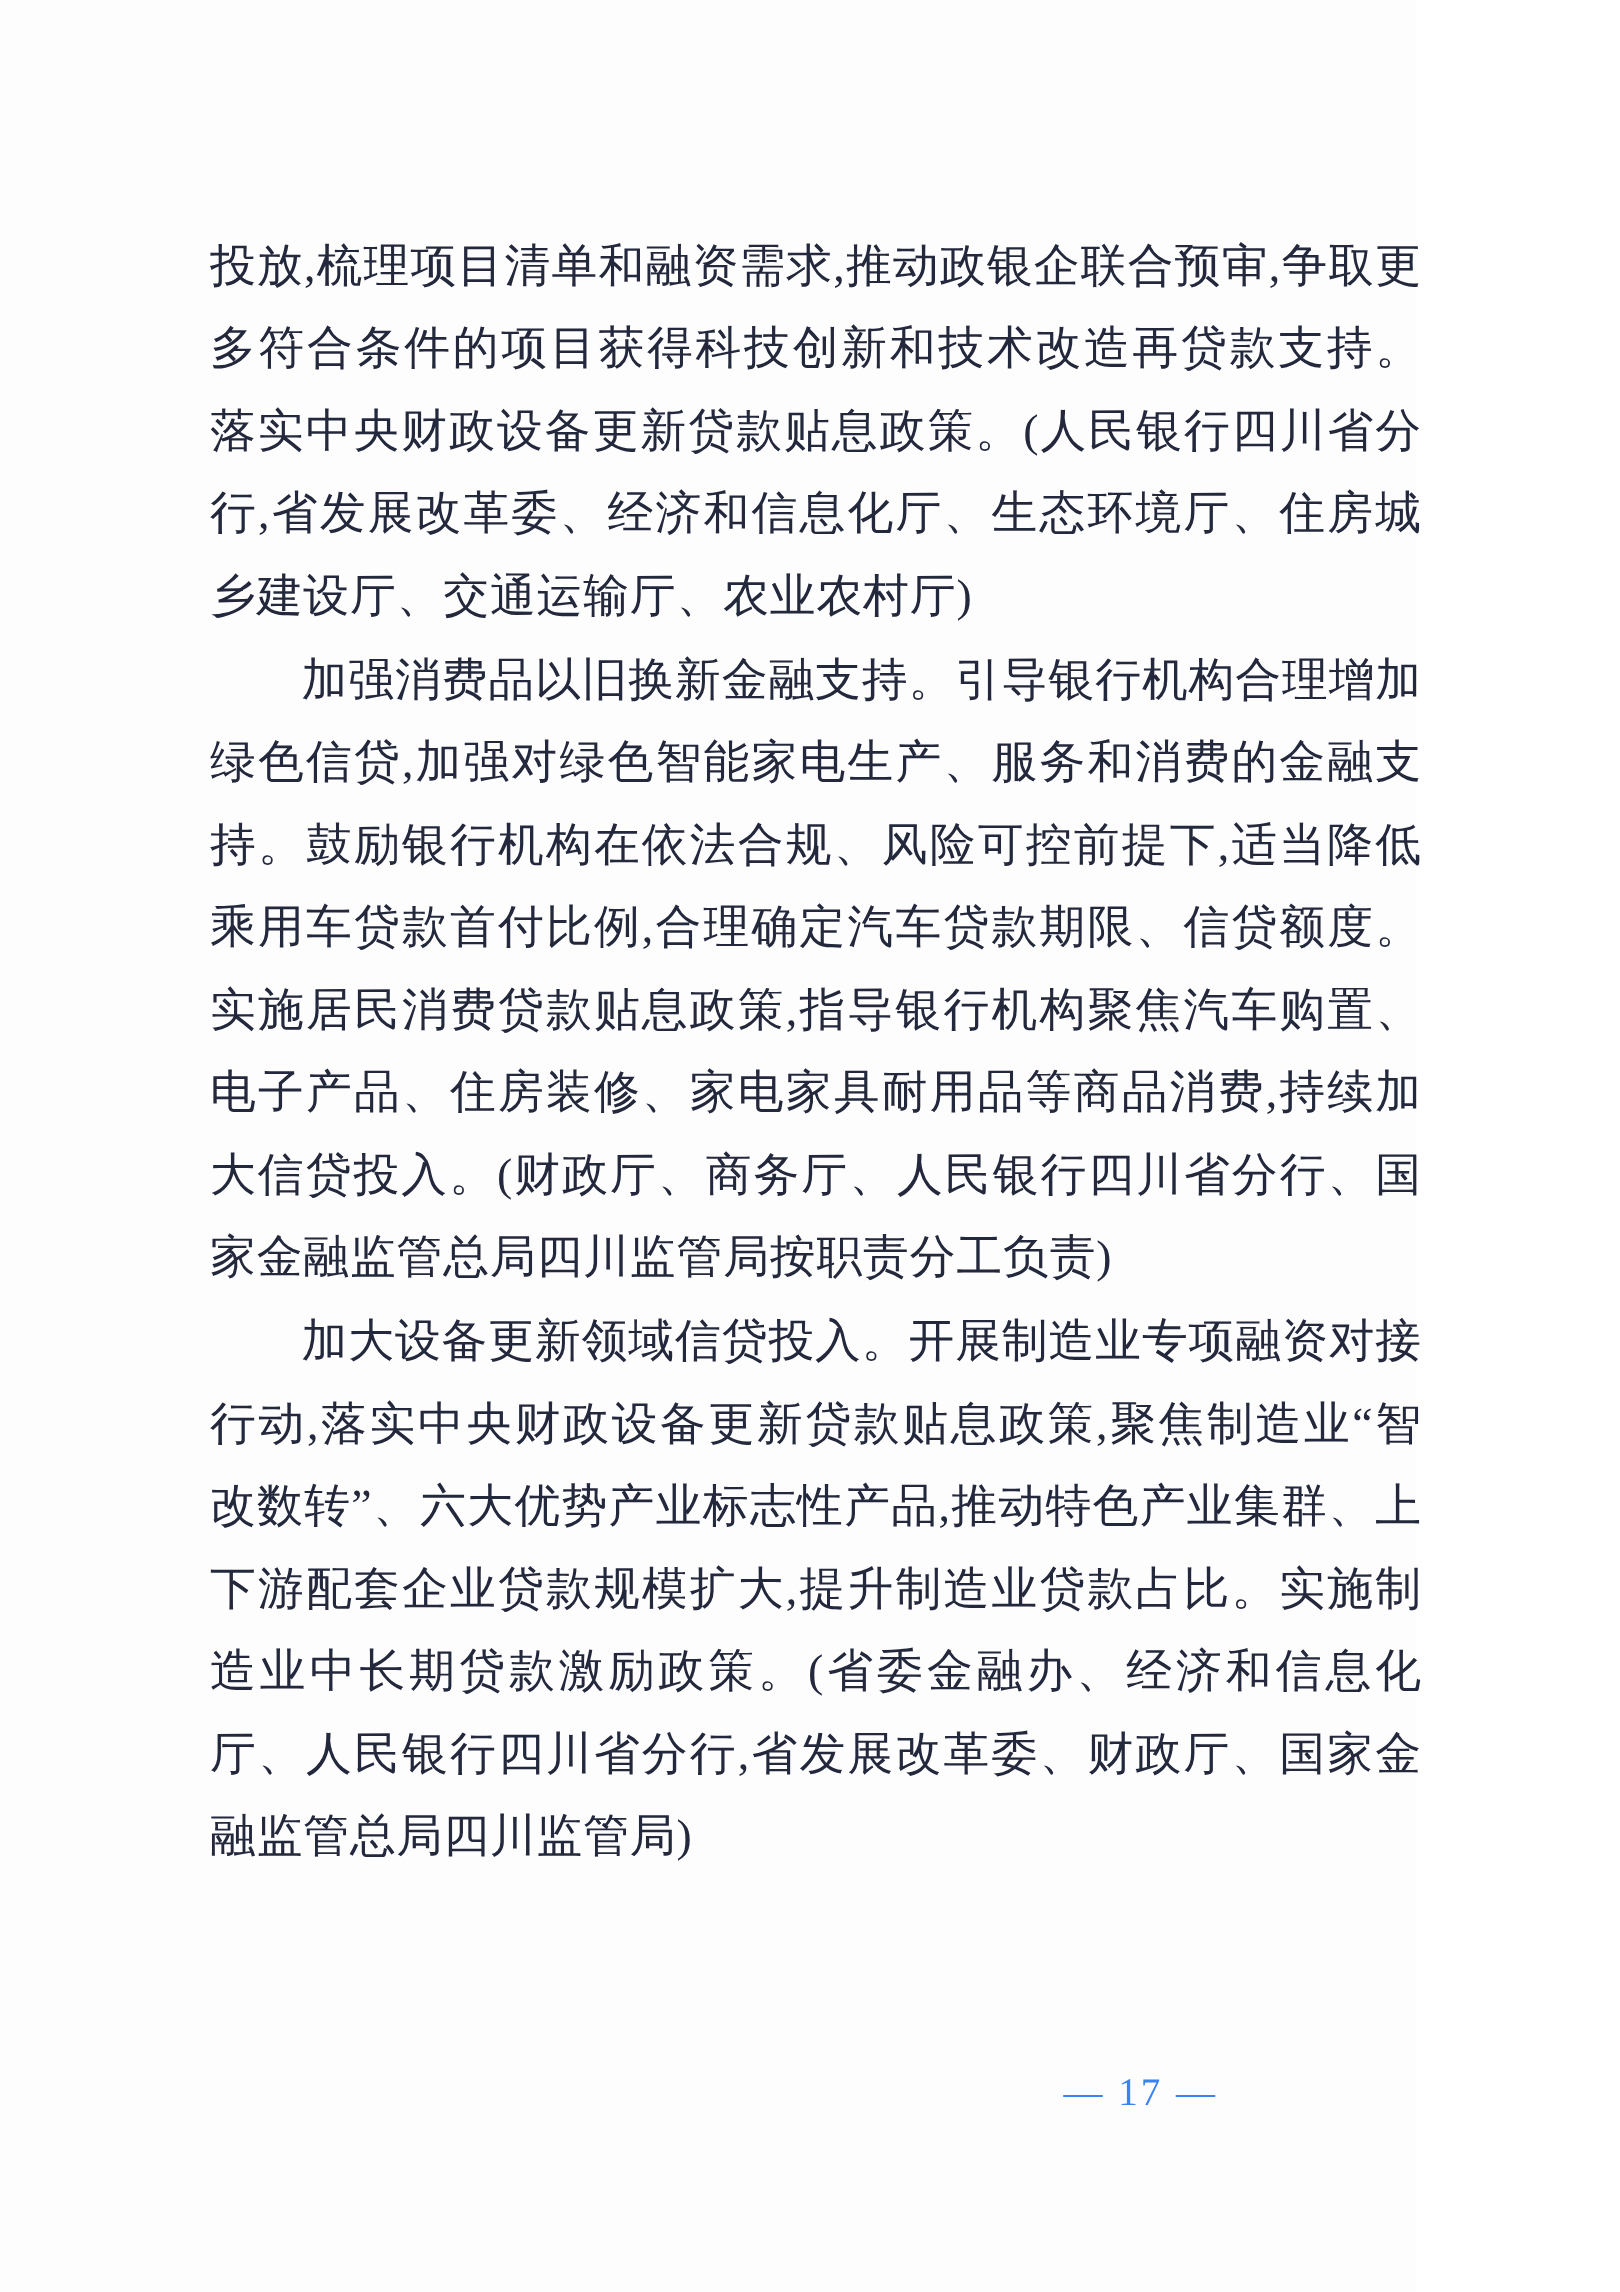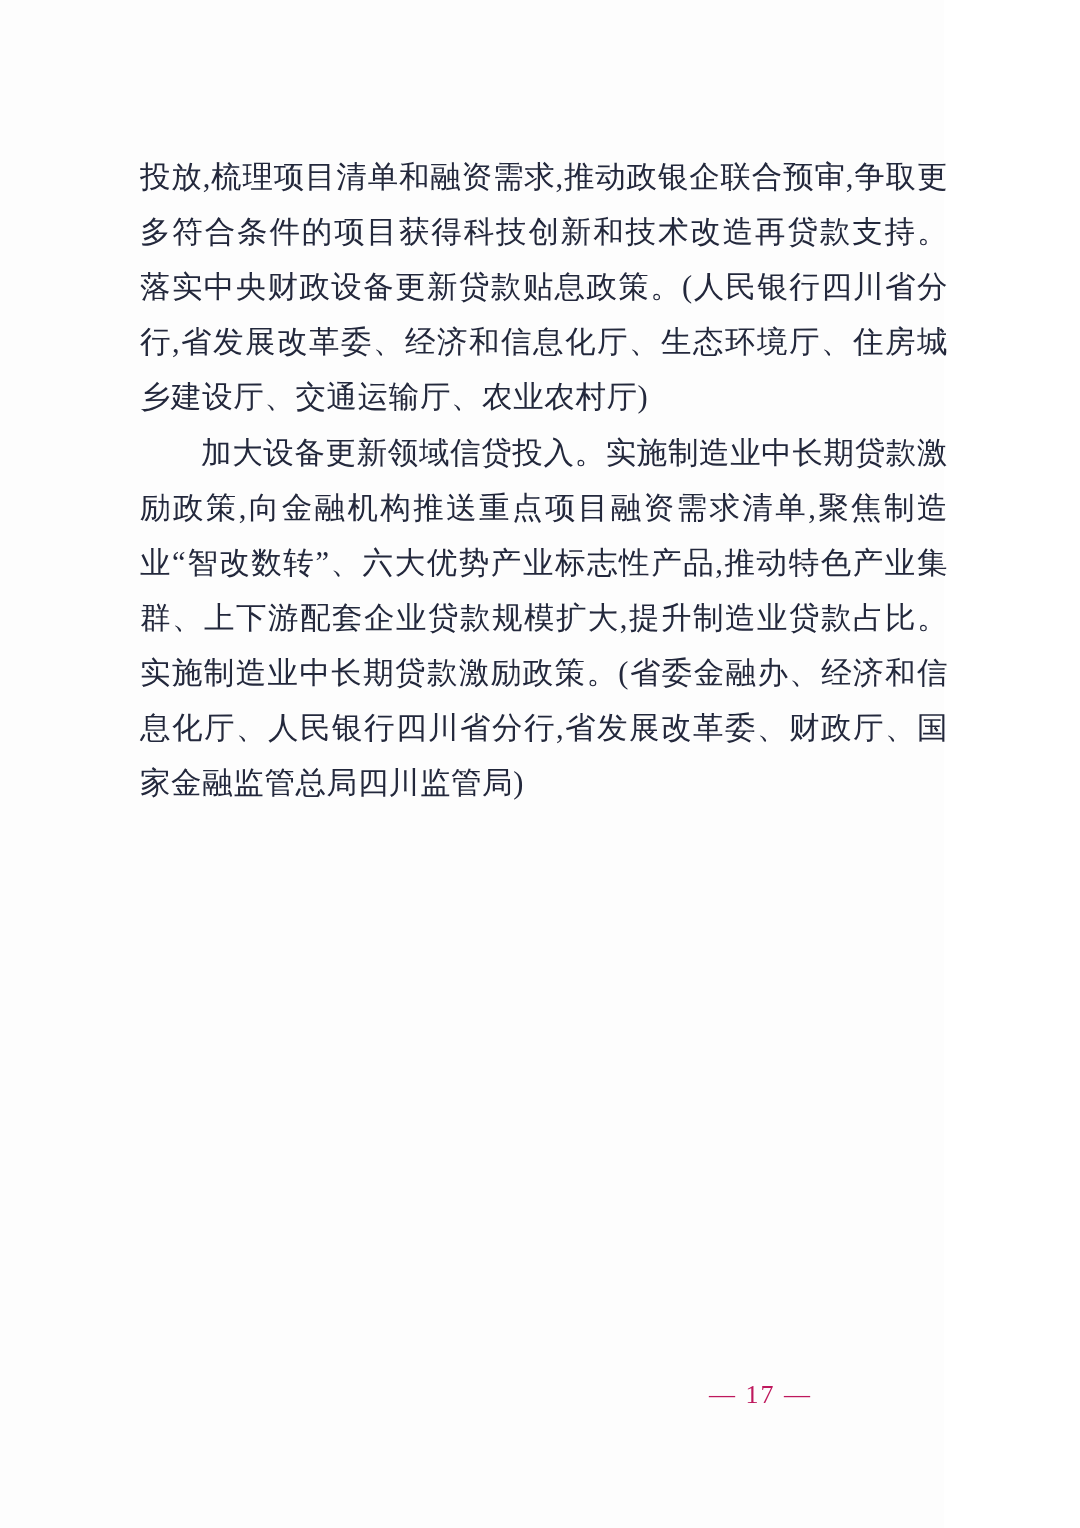--- a/index.html
+++ b/index.html
@@ -41,27 +41,28 @@
     font-weight: 400;
   }
   .indent {
     text-indent: 61px;
   }
   .page-number {
     position: absolute;
     right: 132px;
     bottom: 118px;
     font-size: 26px;
-    color: #be185d;
+    color: #3b82f6;
     letter-spacing: 2px;
     font-family: "Liberation Serif", "DejaVu Serif", serif;
   }
 </style>
 </head>
 <body>
 
 <div class="page">
   <div class="content">
     <p class="para">投放,梳理项目清单和融资需求,推动政银企联合预审,争取更多符合条件的项目获得科技创新和技术改造再贷款支持。落实中央财政设备更新贷款贴息政策。(人民银行四川省分行,省发展改革委、经济和信息化厅、生态环境厅、住房城乡建设厅、交通运输厅、农业农村厅)</p>
-    <p class="para indent">加大设备更新领域信贷投入。实施制造业中长期贷款激励政策,向金融机构推送重点项目融资需求清单,聚焦制造业“智改数转”、六大优势产业标志性产品,推动特色产业集群、上下游配套企业贷款规模扩大,提升制造业贷款占比。实施制造业中长期贷款激励政策。(省委金融办、经济和信息化厅、人民银行四川省分行,省发展改革委、财政厅、国家金融监管总局四川监管局)</p>
+    <p class="para indent">加强消费品以旧换新金融支持。引导银行机构合理增加绿色信贷,加强对绿色智能家电生产、服务和消费的金融支持。鼓励银行机构在依法合规、风险可控前提下,适当降低乘用车贷款首付比例,合理确定汽车贷款期限、信贷额度。实施居民消费贷款贴息政策,指导银行机构聚焦汽车购置、电子产品、住房装修、家电家具耐用品等商品消费,持续加大信贷投入。(财政厅、商务厅、人民银行四川省分行、国家金融监管总局四川监管局按职责分工负责)</p>
+    <p class="para indent">加大设备更新领域信贷投入。开展制造业专项融资对接行动,落实中央财政设备更新贷款贴息政策,聚焦制造业“智改数转”、六大优势产业标志性产品,推动特色产业集群、上下游配套企业贷款规模扩大,提升制造业贷款占比。实施制造业中长期贷款激励政策。(省委金融办、经济和信息化厅、人民银行四川省分行,省发展改革委、财政厅、国家金融监管总局四川监管局)</p>
   </div>
   <div class="page-number">— 17 —</div>
 </div>
 
 </body></html>

